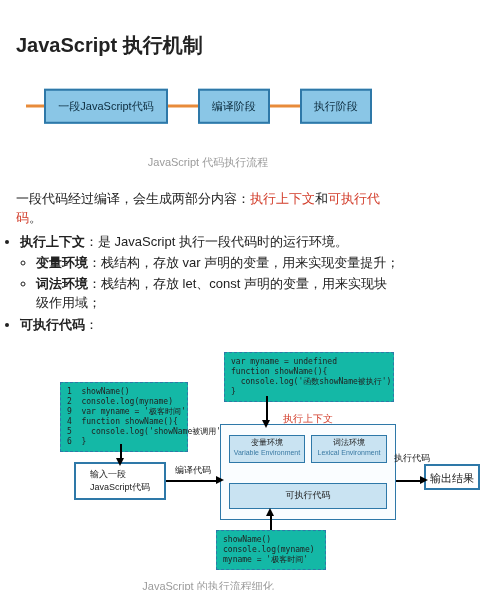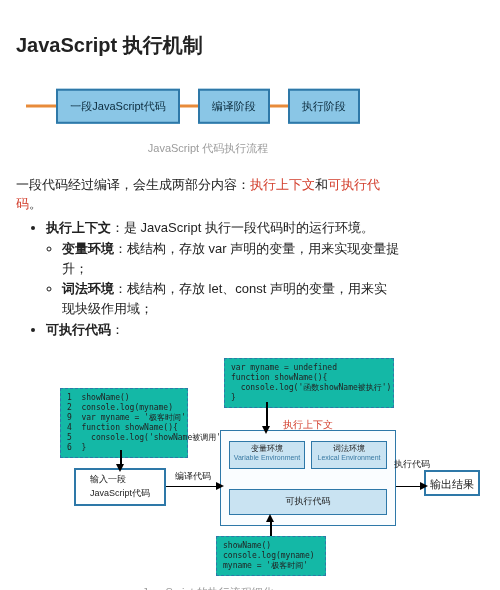--- a/index.html
+++ b/index.html
@@ -1,24 +1,24 @@
 <!DOCTYPE html>
 <html><head>
 <meta charset="utf-8">
 <style>
   html,body{margin:0;padding:0;font-family:"PingFang SC","Microsoft YaHei",sans-serif;background:#fff;color:#222;font-size:13px;line-height:1.5}
   .page{width:416px;min-height:590px;box-sizing:border-box;padding:26px 16px}
   h1{font-size:20px;font-weight:700;margin:4px 0 16px 0}
   .flow1{position:relative;height:60px;margin:8px 0 4px 0}
   .arrow-line{position:absolute;left:30px;right:20px;top:50%;height:2px;transform:translateY(-50%)}
-  .flow1 .boxrow{position:absolute;left:0;right:0;top:50%;transform:translateY(-50%);display:flex;justify-content:center;gap:18px}
+  .flow1 .boxrow{position:absolute;left:0;right:0;top:50%;transform:translateY(-50%);display:flex;justify-content:center;gap:30px}
   .stage{padding:7px 12px;font-size:11px;background:#8ac6e6;border:2px solid #2e78a8;color:#0b2b3d;white-space:nowrap}
-  .cap{text-align:center;color:#9b9b9b;font-size:11px;margin:4px 0 18px 0}
+  .cap{text-align:center;color:#9b9b9b;font-size:11px;margin:18px 0 18px 0}
   .body p{margin:4px 0}
-  ul{margin:2px 0 2px 30px;padding:0}
+  ul{margin:2px 0 2px 4px;padding:0}
   ul ul{margin-left:16px;list-style:circle}
   li{margin:1px 0}
   b{font-weight:700}
   .red{color:#d23c2a}
 
   
   .dia{position:relative;width:468px;height:220px;margin:18px auto 0 auto;font-size:9px}
   .dbox{position:absolute;box-sizing:border-box}
   .dash{border:1px dashed #2e78a8;background:#14b8a6;padding:4px 6px}
   .solid{border:2px solid #2e78a8;background:#fff}

